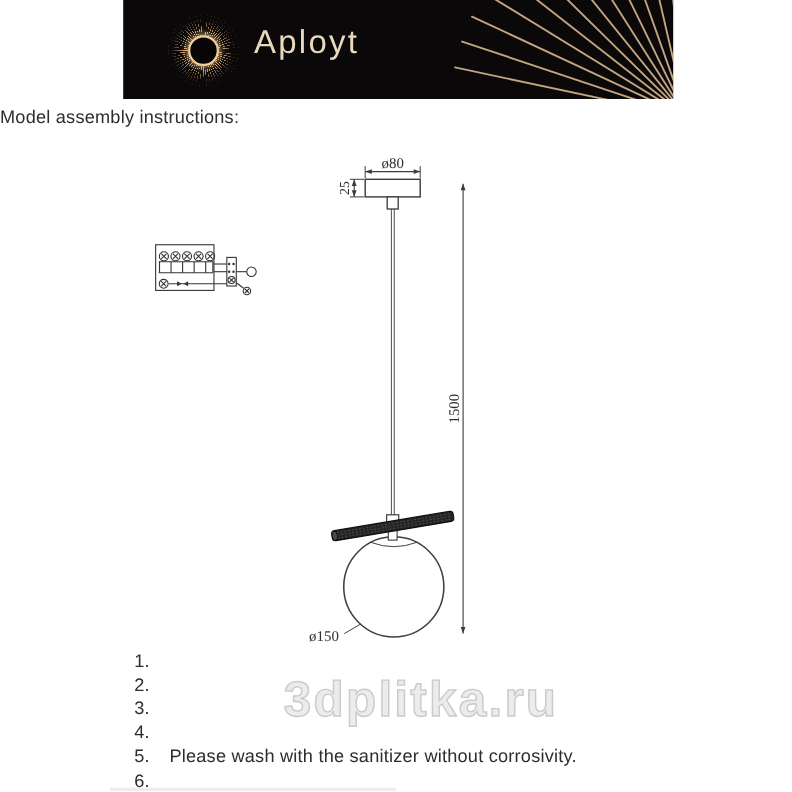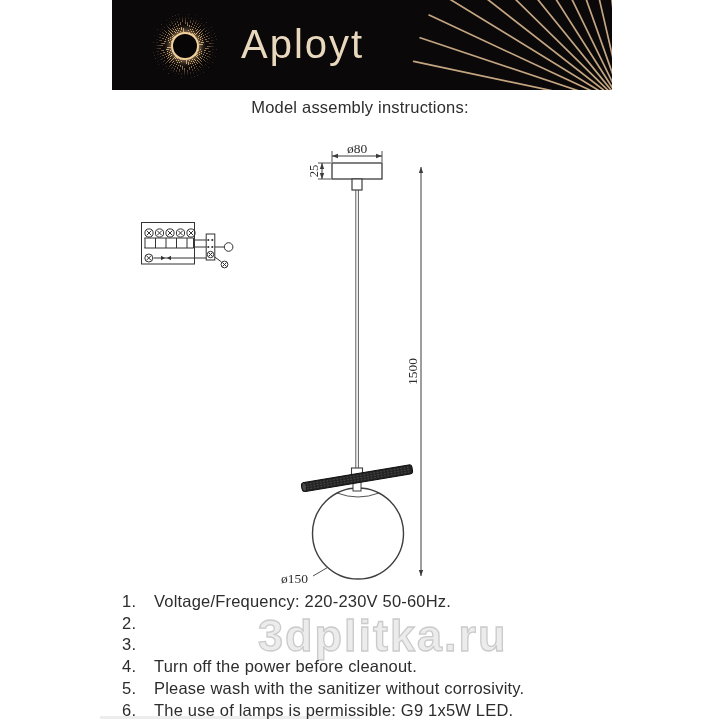--- a/index.html
+++ b/index.html
@@ -14,26 +14,26 @@
   }
   .banner-rays{position:absolute;left:0;top:0;}
   .logo-burst{position:absolute;left:41px;top:14px;width:64px;height:64px;border-radius:50%;
     background:repeating-conic-gradient(rgba(208,166,116,.95) 0deg 1.3deg, rgba(11,8,9,0) 1.3deg 6deg);}
   .logo-fade{position:absolute;left:41px;top:14px;width:64px;height:64px;border-radius:50%;
     background:radial-gradient(circle, rgba(11,8,9,0) 0px, rgba(11,8,9,0) 18px, #0b0809 30px);}
   .logo-core{position:absolute;left:59px;top:32px;width:28px;height:28px;border-radius:50%;
     box-sizing:border-box;background:#070505;border:2px solid #f0cf9b;
     box-shadow:0 0 7px 1px rgba(238,198,138,.85);}
   .brand-name{
-    position:absolute;left:129px;top:22px;
-    font-size:40px;font-weight:400;letter-spacing:2px;color:#e8d8bd;
+    position:absolute;left:119px;top:22px;
+    font-size:30px;font-weight:400;letter-spacing:2px;color:#e8d8bd;
   }
   
   .title-block{
-    position:absolute;left:0;top:97px;width:720px;text-align:center;
+    position:absolute;left:0;top:97px;width:720px;text-align:left;
     color:#2e2e2e;font-size:16.5px;line-height:21.5px;font-weight:500;letter-spacing:.2px;
   }
   
   .watermark{
     position:absolute;left:258px;top:610px;z-index:1;
     font-size:45px;font-weight:bold;letter-spacing:2px;
     color:rgba(205,205,205,.38);
     -webkit-text-stroke:1.3px rgba(195,195,195,.85);
   }
   
@@ -181,35 +181,32 @@
 
     <path d="M214.8 257 L221.5 262"></path>
     <circle cx="224.5" cy="264.5" r="3.4"></circle>
     <path d="M222.5 262.5 l4 4 M226.5 262.5 l-4 4"></path>
   </g>
 </svg>
 
 <div class="instructions">
   <div class="row">
     <span class="num">1.</span>
-    <span>Voltage/Frequency: 220-230V 50-60Hz.</span>
   </div>
   <div class="row">
     <span class="num">2.</span>
   </div>
   <div class="row">
     <span class="num">3.</span>
   </div>
   <div class="row">
     <span class="num">4.</span>
-    <span>Turn off the power before cleanout.</span>
   </div>
   <div class="row">
     <span class="num">5.</span>
     <span>Please wash with the sanitizer without corrosivity.</span>
   </div>
   <div class="row">
     <span class="num">6.</span>
-    <span>The use of lamps is permissible: G9 1x5W LED.</span>
   </div>
 </div>
 
 <div class="bottom-smudge"></div>
 
 </body></html>

